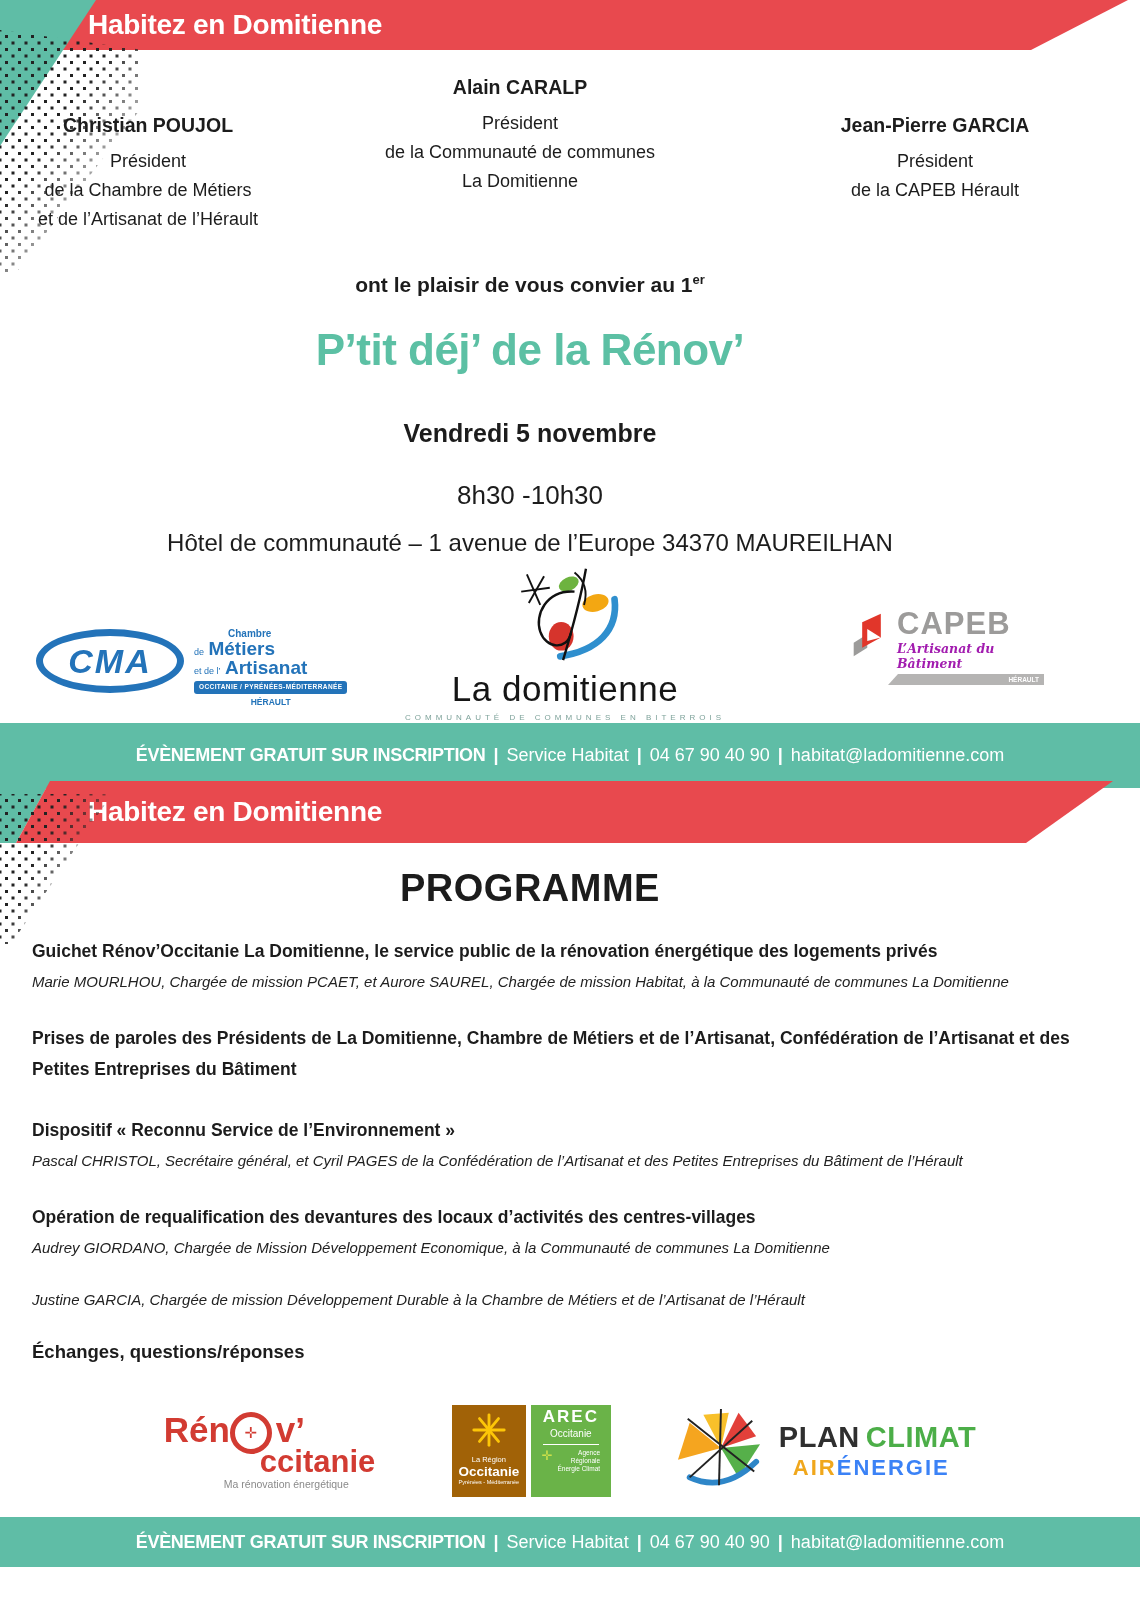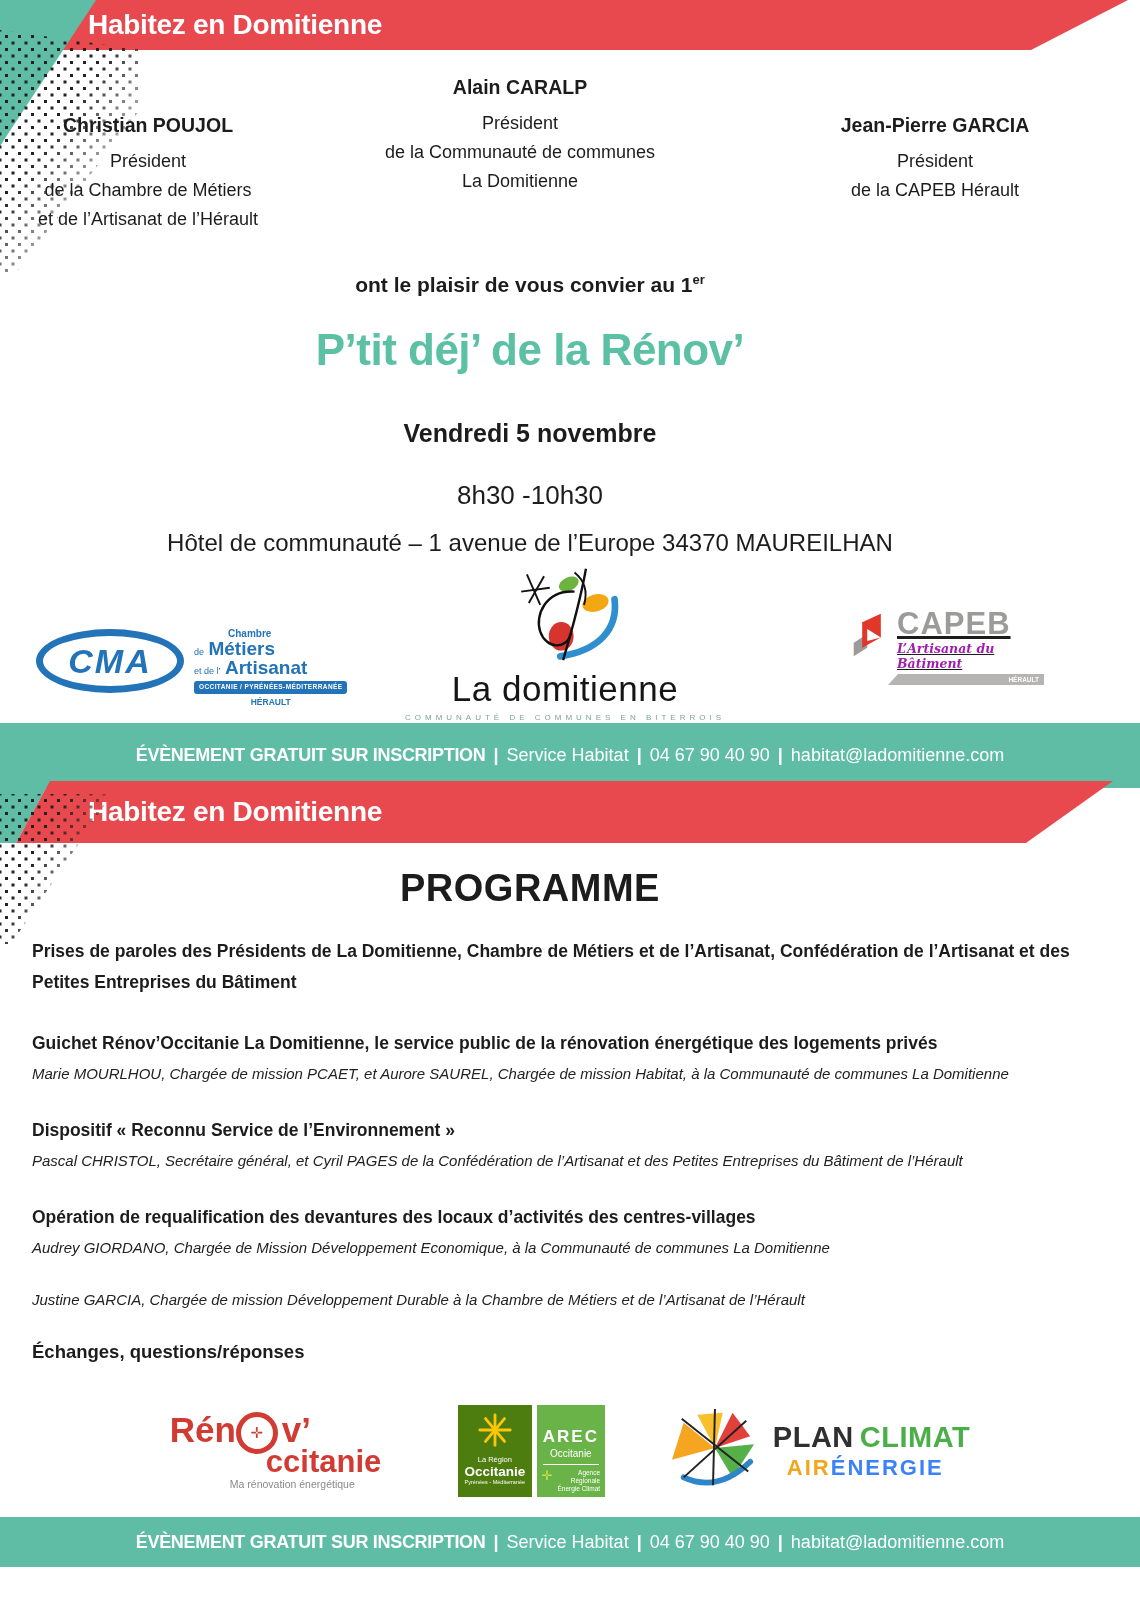--- a/index.html
+++ b/index.html
@@ -128,25 +128,25 @@
   .renov-ring {
     position:absolute; left:66px; top:4px; width:42px; height:42px; border:5px solid #d23b32;
     border-radius:50%; display:flex; align-items:center; justify-content:center;
     font-size:15px; color:#d23b32;
   }
   .renov-p2 { position:absolute; left:112px; top:2px; font-size:35px; font-weight:bold; }
   .renov-p3 { position:absolute; left:96px; top:36px; font-size:31px; font-weight:bold; }
   .renov-tag { position:absolute; left:60px; top:70px; font-size:10.5px; color:#8a8a8a; font-weight:normal; }
   .squares { display:flex; gap:5px; }
   .sq { width:74px; height:92px; color:#fff; text-align:center; padding-top:6px; }
-  .sq-region { background:#4d7c0f; }
+  .sq-region { background:#a16207; }
   .rg-l1 { font-size:7.5px; margin-top:2px; }
   .rg-l2 { font-size:13.5px; font-weight:bold; }
   .rg-l3 { font-size:5.5px; }
-  .sq-arec { background:#6ab348; width:68px; padding-top:22px; }
+  .sq-arec { background:#6ab348; width:80px; padding-top:2px; }
   .arec-name { font-size:17px; font-weight:bold; letter-spacing:2px; }
   .arec-sub { font-size:10px; margin-top:1px; }
   .arec-line { width:56px; height:1px; background:#fff; margin:5px auto 4px; }
   .arec-bottom { display:flex; justify-content:center; gap:5px; align-items:flex-start; }
   .arec-cross { color:#cde04a; font-size:13px; line-height:13px; }
   .arec-desc { text-align:right; font-size:6.5px; line-height:8px; }
   .plan { display:flex; align-items:center; gap:10px; }
   .plan-text { line-height:1; }
   .plan-row1 { font-size:29px; font-weight:bold; letter-spacing:0.5px; }
   .plan-row1 .w1 { color:#2f2f2f; }
@@ -236,21 +236,21 @@
     <div class="dom-tag">COMMUNAUTÉ DE COMMUNES EN BITERROIS</div>
   </div>
 
   <div class="capeb">
     <div class="capeb-row">
       <svg width="42" height="52" viewBox="0 0 46 54">
         <polygon points="2,36 18,26 18,42 2,52" fill="#9c9b9a"></polygon>
         <polygon points="12,12 34,2 34,30 12,42" fill="#e1362a"></polygon>
         <polygon points="18,20 34,30 18,34" fill="#ffffff"></polygon>
       </svg>
-      <div style="margin-left:6px;text-decoration:underline;">
+      <div style="margin-left:6px;">
         <div class="capeb-name">CAPEB</div>
         <div class="capeb-script">L’Artisanat du Bâtiment</div>
       </div>
     </div>
     <div class="capeb-bar">HÉRAULT</div>
   </div>
 </div>
 
 <div class="section2">
   <div class="teal-band">
@@ -261,25 +261,25 @@
   <div class="teal-wedge"></div>
   <div class="red-banner2">
     <div class="banner-label">Habitez en Domitienne</div>
   </div>
 </div>
 
 <div class="programme-heading center-col">PROGRAMME</div>
 
 <div class="programme">
   <div class="prog-item">
-    <div class="prog-title">Prises de paroles des Présidents de La Domitienne, Chambre de Métiers et de l’Artisanat, Confédération de l’Artisanat et des Petites Entreprises du Bâtiment</div>
-  </div>
-  <div class="prog-item">
     <div class="prog-title">Guichet Rénov’Occitanie La Domitienne, le service public de la rénovation énergétique des logements privés</div>
     <div class="prog-speakers">Marie MOURLHOU, Chargée de mission PCAET, et Aurore SAUREL, Chargée de mission Habitat, à la Communauté de communes La Domitienne</div>
+  </div>
+  <div class="prog-item">
+    <div class="prog-title">Prises de paroles des Présidents de La Domitienne, Chambre de Métiers et de l’Artisanat, Confédération de l’Artisanat et des Petites Entreprises du Bâtiment</div>
   </div>
   <div class="prog-item">
     <div class="prog-title">Dispositif « Reconnu Service de l’Environnement »</div>
     <div class="prog-speakers">Pascal CHRISTOL, Secrétaire général, et Cyril PAGES de la Confédération de l’Artisanat et des Petites Entreprises du Bâtiment de l’Hérault</div>
   </div>
   <div class="prog-item">
     <div class="prog-title">Opération de requalification des devantures des locaux d’activités des centres-villages</div>
     <div class="prog-speakers">Audrey GIORDANO, Chargée de Mission Développement Economique, à la Communauté de communes La Domitienne</div>
   </div>
   <div class="prog-item">

